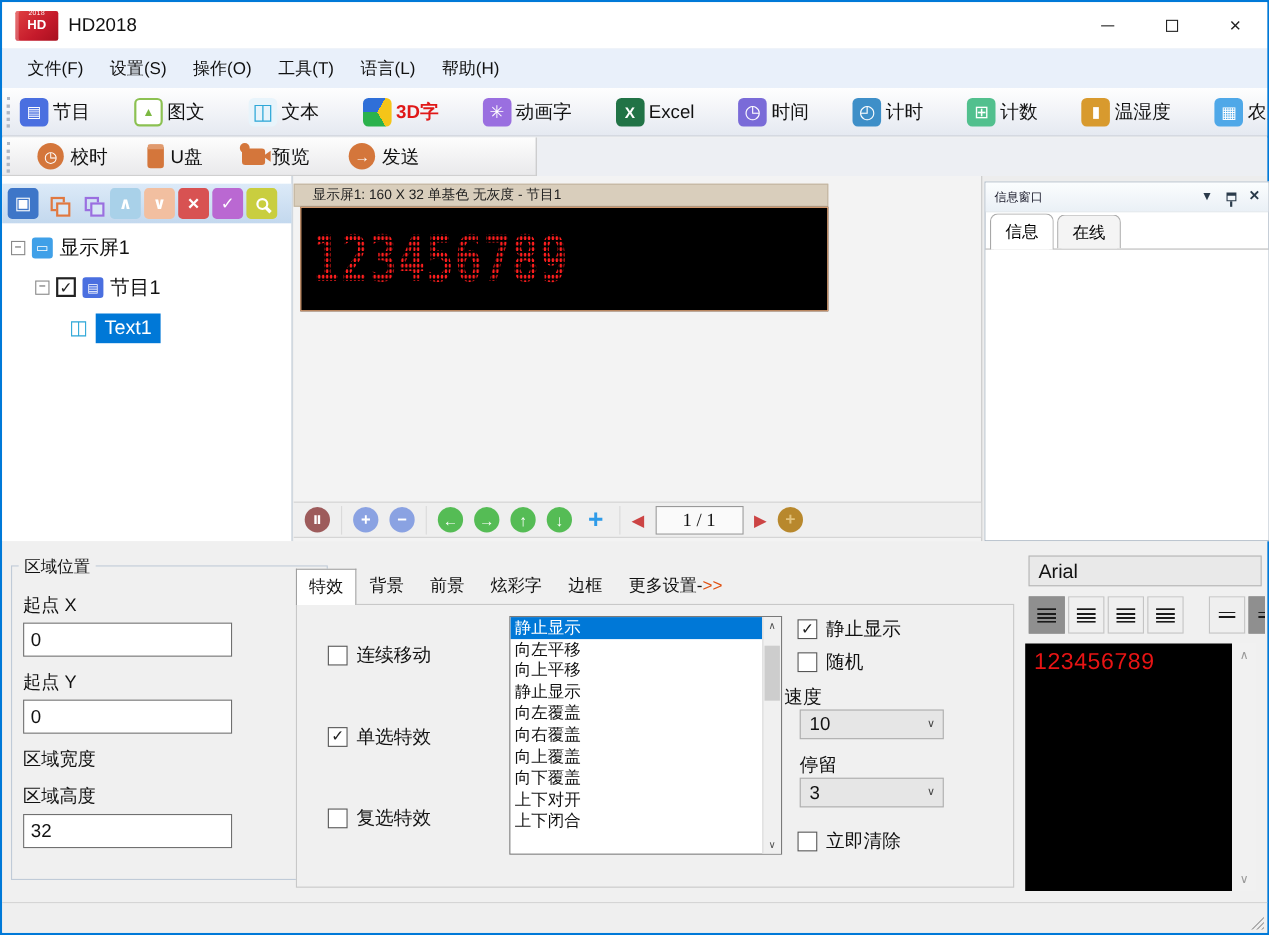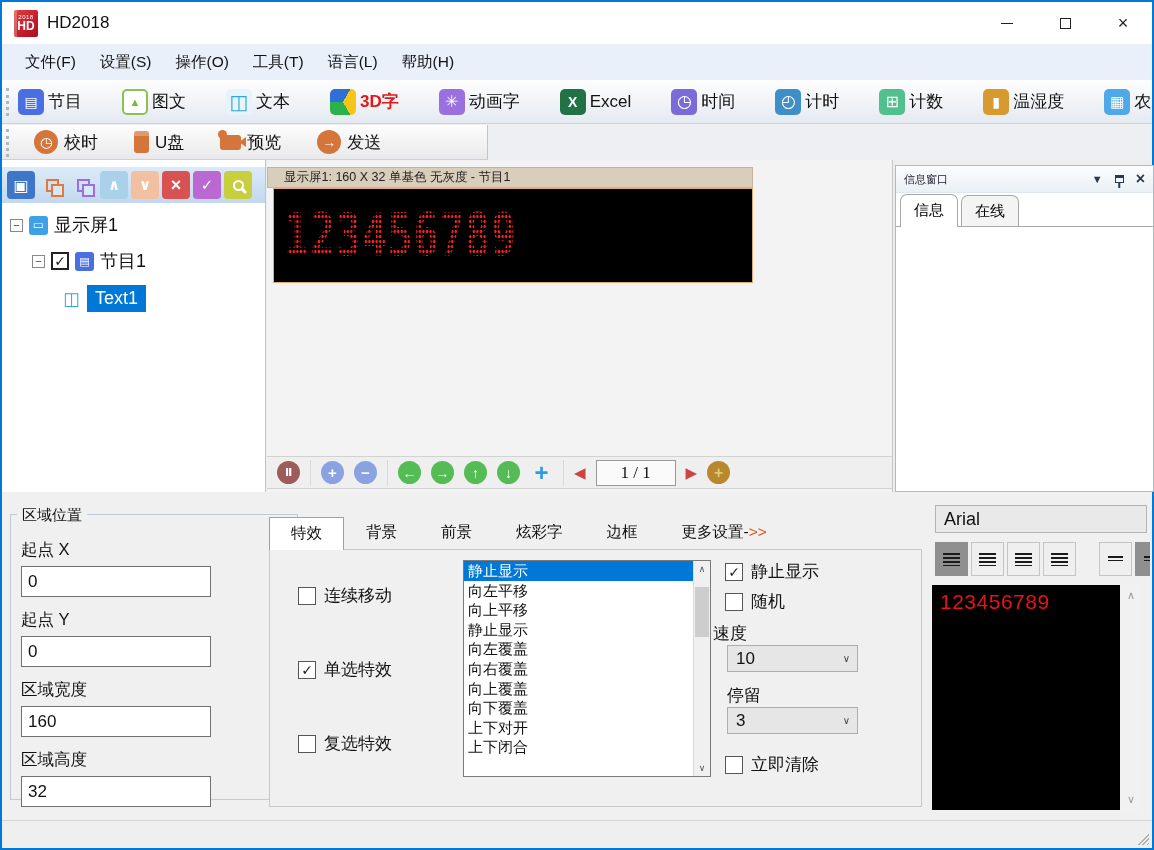--- a/index.html
+++ b/index.html
@@ -2,21 +2,21 @@
 <html><head>
 <meta charset="utf-8">
 <style>
   * { margin:0; padding:0; box-sizing:border-box; }
   html,body { width:1154px; height:850px; }
   body { font-family:"Liberation Sans","DejaVu Sans",sans-serif; background:#fff; position:relative; overflow:hidden; }
   .win { position:absolute; inset:0; border:2px solid #0079D8; background:#F0F0F0; }
 
   
   .titlebar { position:absolute; left:0; top:0; right:0; height:42px; background:#fff; display:flex; align-items:center; padding-left:12px; }
-  .logo { width:24px; height:27px; background:linear-gradient(135deg,#E04040 0%,#C51A2B 60%,#A8101F 100%); border-radius:2px; color:#fff; display:flex; flex-direction:column; align-items:center; justify-content:center; line-height:1; box-shadow:inset 3px 0 0 rgba(255,255,255,.25); }
+  .logo { width:39px; height:27px; background:linear-gradient(135deg,#E04040 0%,#C51A2B 60%,#A8101F 100%); border-radius:2px; color:#fff; display:flex; flex-direction:column; align-items:center; line-height:1; box-shadow:inset 3px 0 0 rgba(255,255,255,.25); }
   .logo .yr { font-size:6px; letter-spacing:.5px; }
   .logo .hd { font-size:12px; font-weight:bold; }
   .title-text { font-size:17px; color:#111; margin-left:9px; }
   .wctrls { margin-left:auto; display:flex; height:100%; }
   .wbtn { width:58px; height:100%; display:flex; align-items:center; justify-content:center; color:#222; }
   .min-bar { width:12px; height:1px; background:#222; }
   .max-box { width:11px; height:11px; border:1px solid #222; }
   .close-x { font-size:18px; line-height:1; }
 
   
@@ -112,21 +112,21 @@
 
   .regionbox { position:absolute; left:8px; top:22px; width:288px; height:286px; border:1px solid #C0CBD8; }
   .legend { position:absolute; top:-9px; left:6px; background:#F0F0F0; padding:0 5px; font-size:15px; color:#111; }
   .fld { margin:12px 0 0 10px; }
   .fld:first-of-type { margin-top:24px; }
   .fld label { display:block; font-size:16.5px; color:#111; margin-bottom:5px; }
   .fld input { width:190px; height:31px; border:1px solid #707070; background:#fff; font-size:17px; padding-left:6px; font-family:inherit; color:#111; }
 
   .effects { position:absolute; left:267px; top:28px; width:653px; height:288px; }
   .etabs { display:flex; align-items:flex-end; height:29px; }
-  .etab { font-size:15.5px; color:#111; padding:5px 21px 6px; border:1px solid transparent; border-bottom:none; white-space:nowrap; }
+  .etab { font-size:15.5px; color:#111; padding:5px 11px 6px; border:1px solid transparent; border-bottom:none; white-space:nowrap; }
   .etab.active { background:#fff; border-color:#A0A0A0; position:relative; z-index:2; top:1px; }
   .arrows-red { color:#E05010; }
   .econtent { position:relative; width:100%; height:258px; border:1px solid #C8C8C8; background:#F0F0F0; }
   .cbrow { position:absolute; display:flex; align-items:center; gap:8px; font-size:17px; color:#111; }
   .cb { width:18px; height:18px; border:1px solid #555; background:#fff; display:inline-flex; align-items:center; justify-content:center; font-size:14px; color:#222; flex:0 0 auto; }
   .listbox { position:absolute; left:193px; top:10px; width:248px; height:217px; border:1px solid #7A7A7A; background:#fff; display:flex; }
   .opts { flex:1; overflow:hidden; }
   .opt { height:19.6px; line-height:19.6px; font-size:15px; color:#111; padding-left:4px; white-space:nowrap; }
   .opt.sel { background:#0078D7; color:#fff; }
   .sbar { width:17px; background:#F0F0F0; border-left:1px solid #DADADA; position:relative; }
@@ -343,21 +343,20 @@
       <div class="fld">
         <label>起点 X</label>
         <input value="0" style="">
       </div>
       <div class="fld">
         <label>起点 Y</label>
         <input value="0" style="">
       </div>
       <div class="fld">
         <label>区域宽度</label>
-        <input value="160" style="">
       </div>
       <div class="fld">
         <label>区域高度</label>
         <input value="32" style="">
       </div>
     </div>
 
     <div class="effects">
       <div class="etabs">
         <span class="etab active">特效</span>

